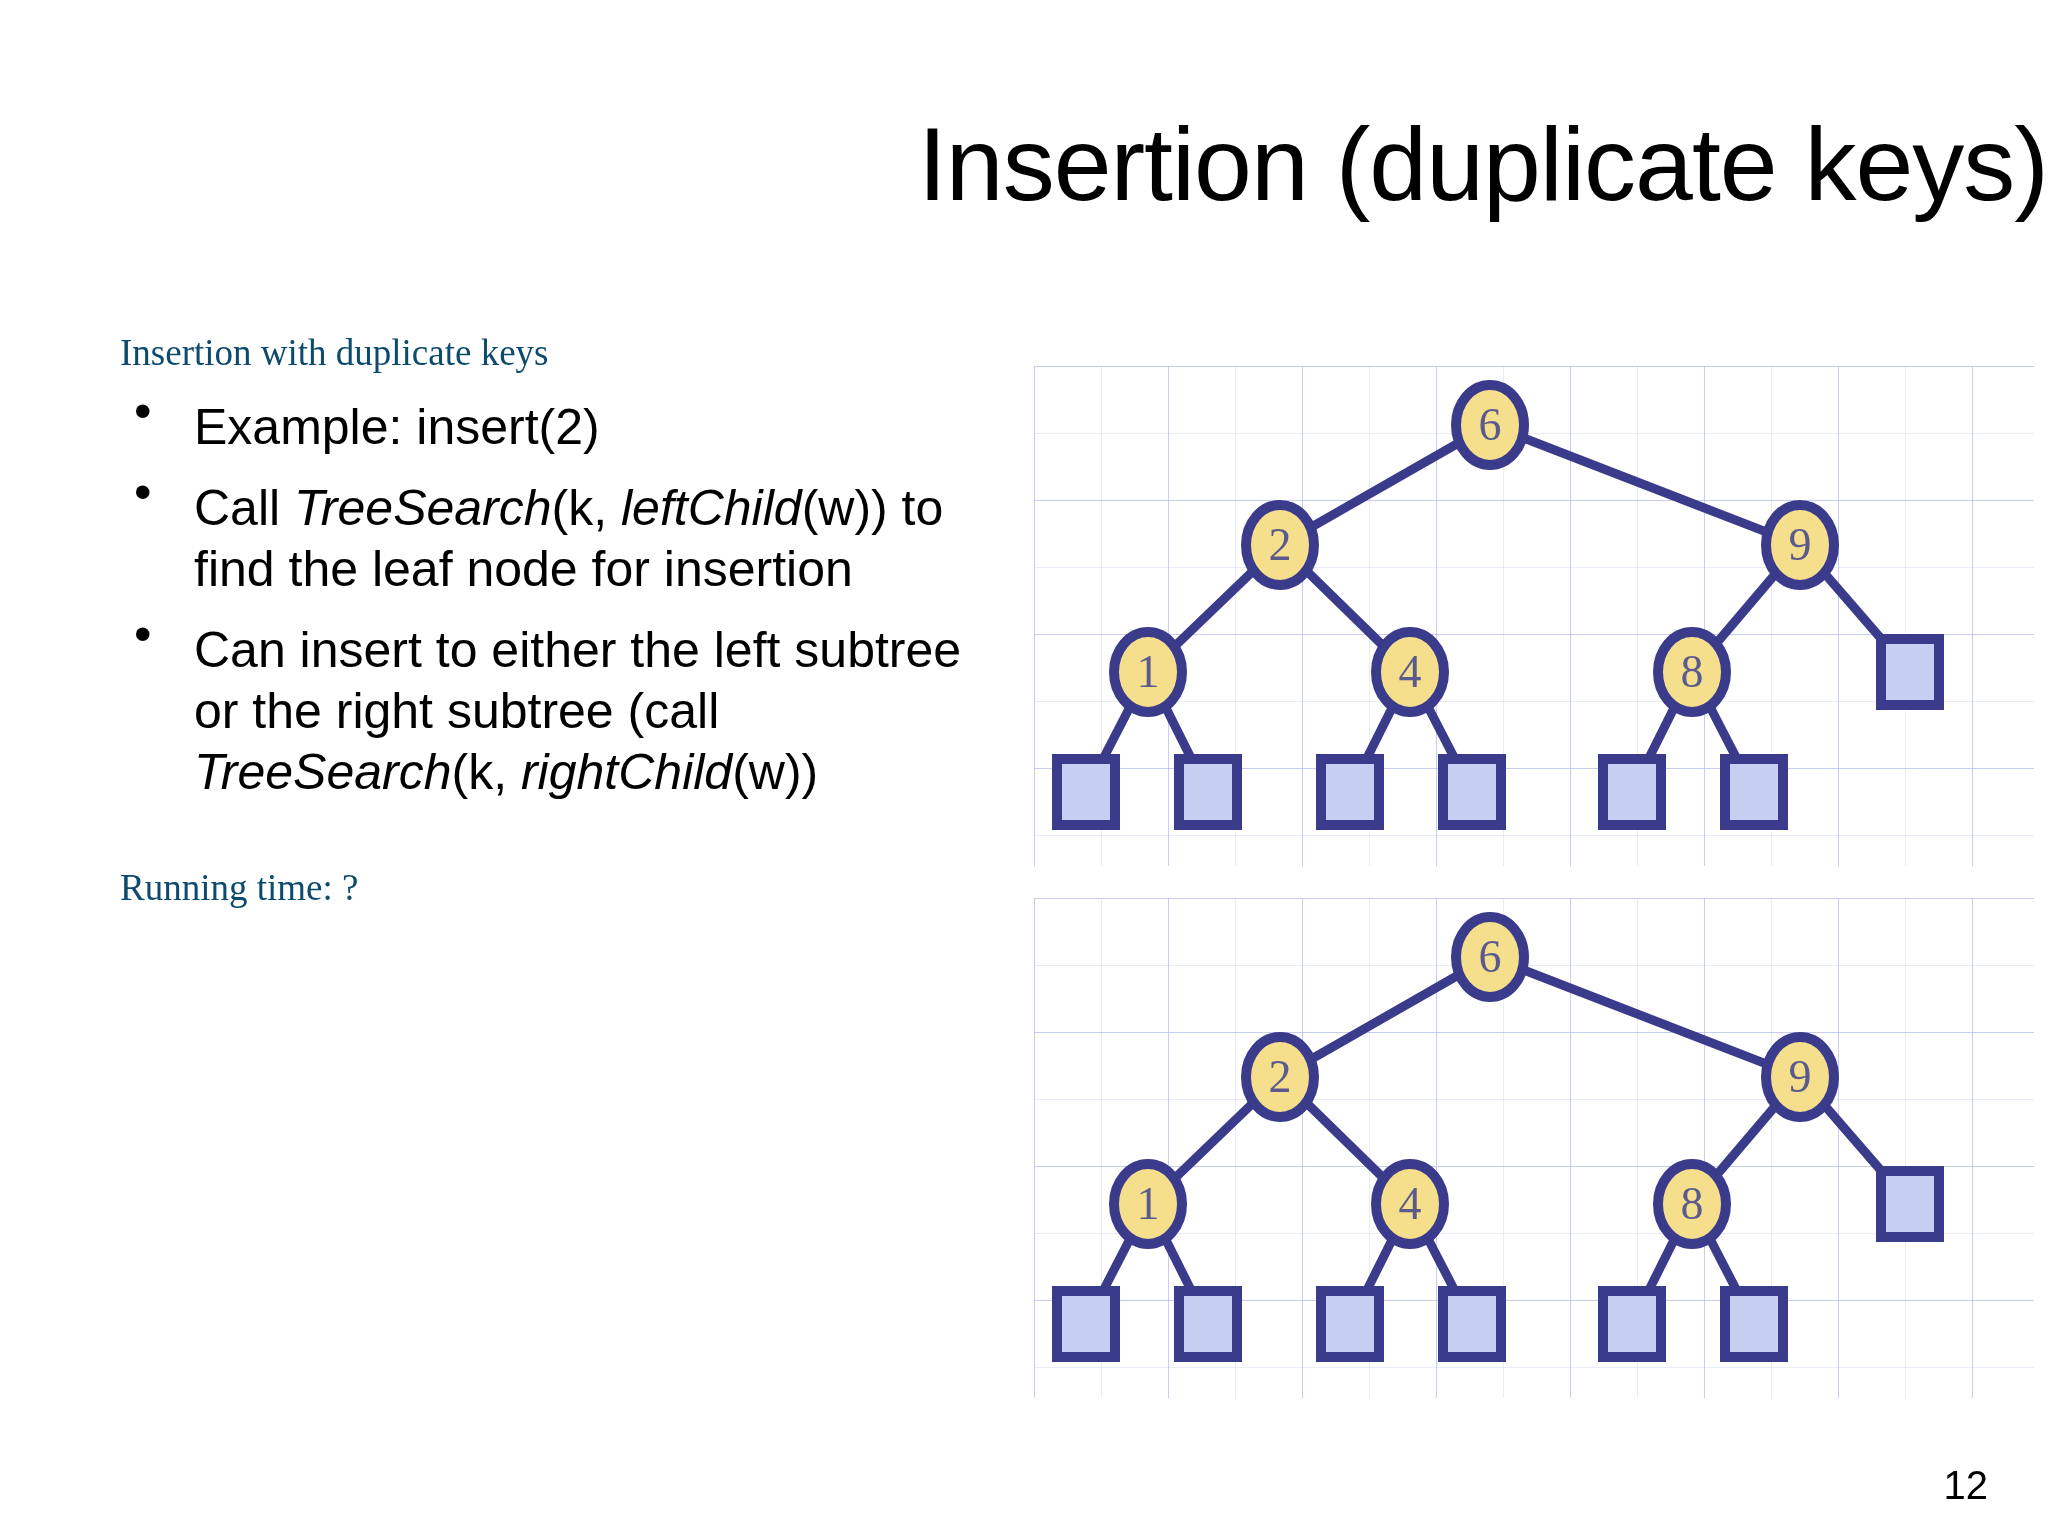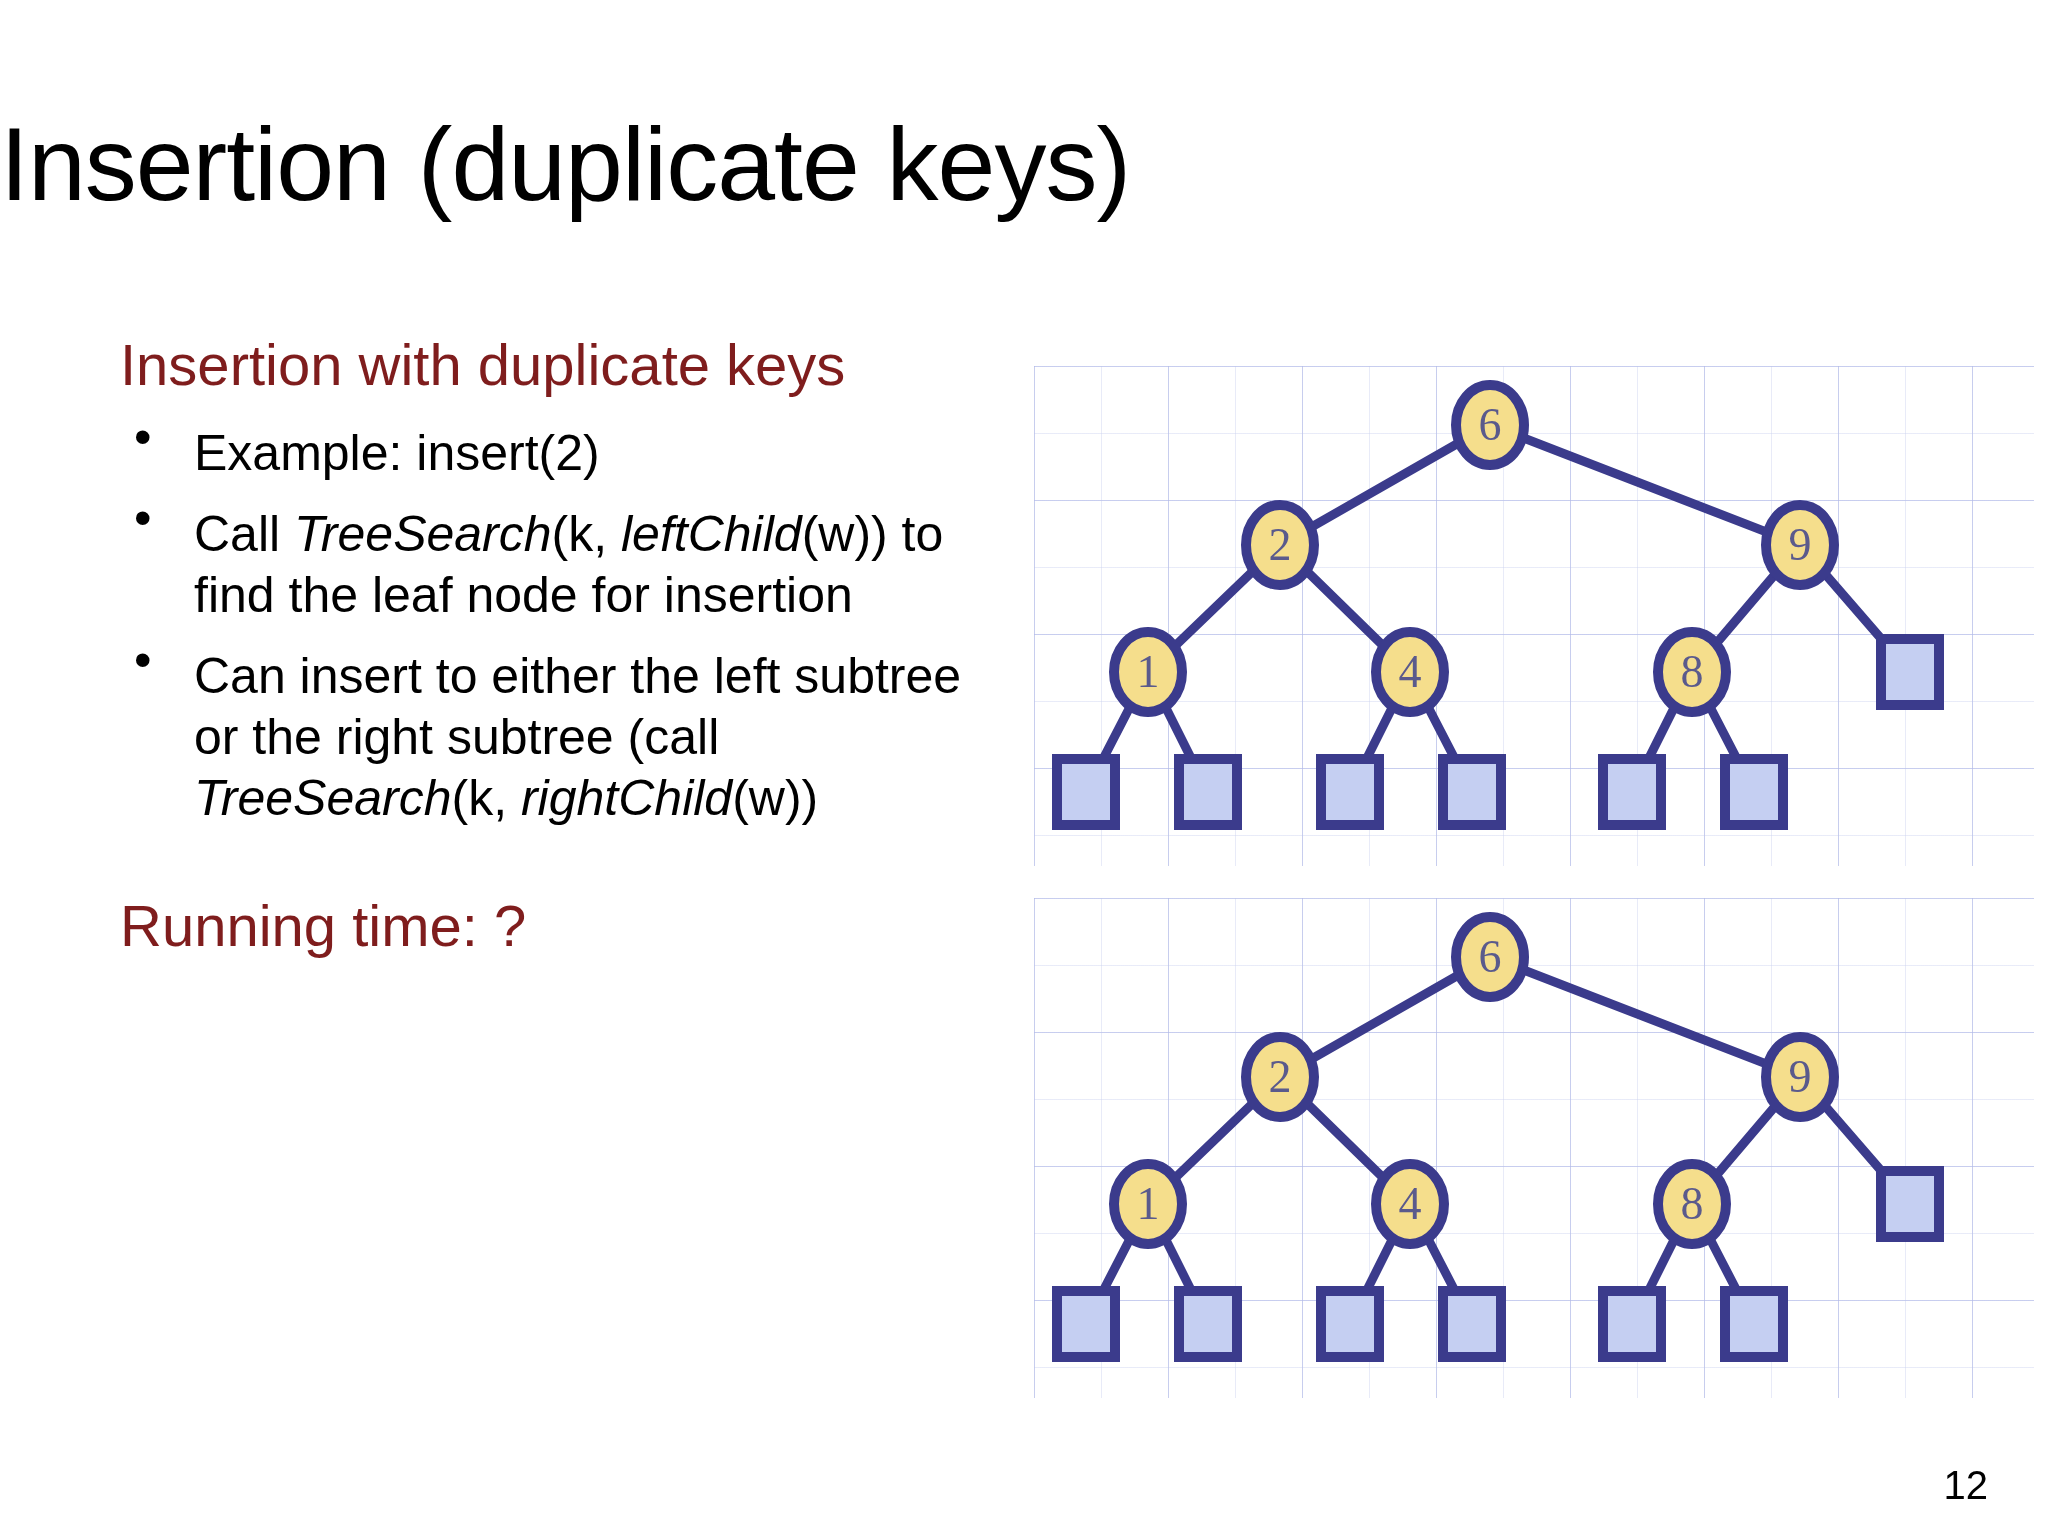--- a/index.html
+++ b/index.html
@@ -15,41 +15,42 @@
     font-family: "Liberation Sans", sans-serif;
     color: #000000;
   }
 
   
   .slide-title {
     position: absolute;
     left: 0;
     top: 112px;
     width: 2048px;
-    text-align: left;
+    text-align: right;
     font-size: 104px;
     line-height: 1.0;
     letter-spacing: -1px;
     font-weight: 400;
     color: #000;
     white-space: nowrap;
   }
 
   
   .body-col {
     position: absolute;
     left: 120px;
     top: 330px;
     width: 870px;
   }
   .para {
-    font-size: 58px;
+    font-size: 37px;
     line-height: 1.22;
     margin: 0 0 6px 0;
-    color: #7f1d1d;
+    color: #0c4a6e;
+    font-family: Liberation Serif, serif;
   }
   .bullet-row {
     display: flex;
     align-items: flex-start;
     margin: 0 0 4px 0;
   }
   .bullet-dot {
     width: 74px;
     flex: 0 0 74px;
     font-size: 50px;

